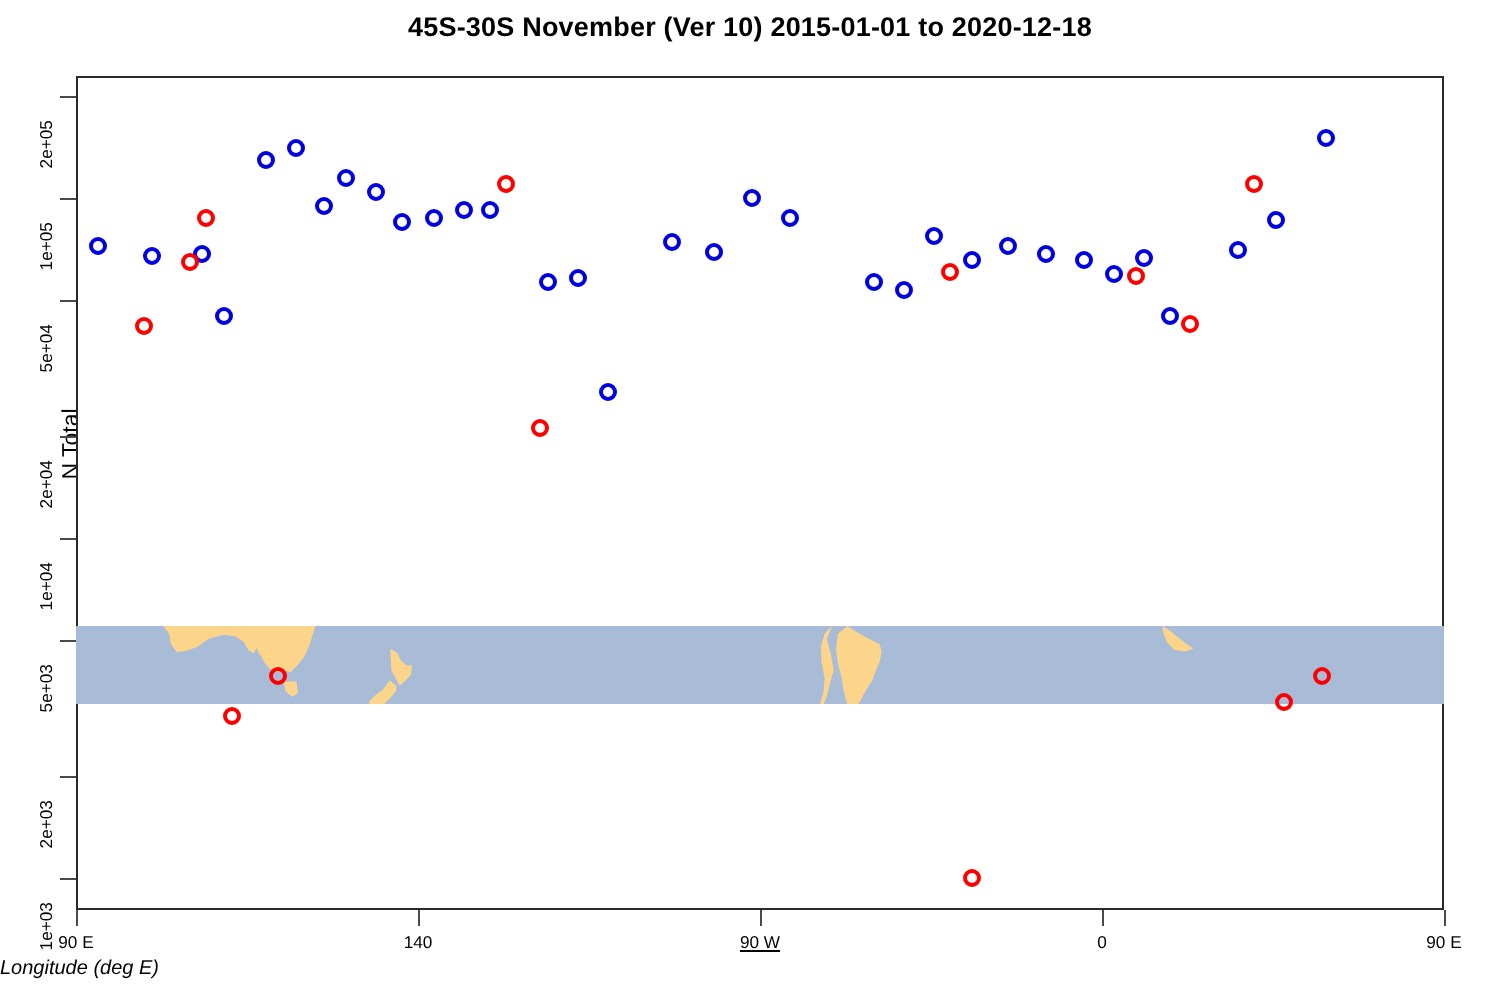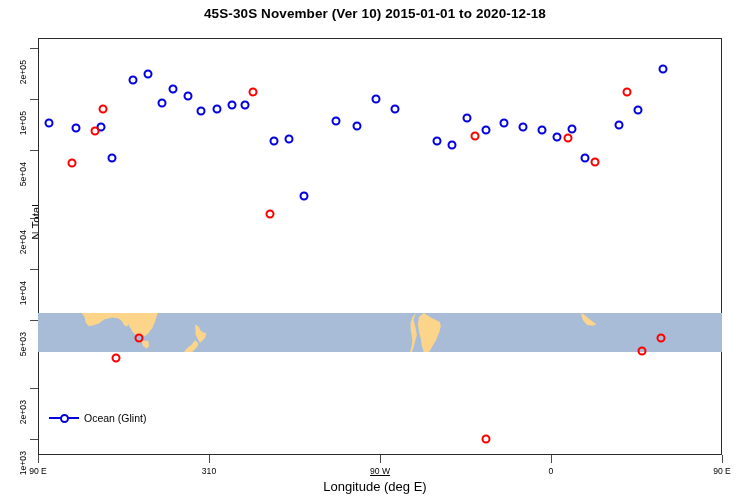--- a/index.html
+++ b/index.html
@@ -18,22 +18,22 @@
             overflow:hidden;}
 
   .ytick{position:absolute;left:30px;width:8px;height:0;
          border-top:1.3px solid #4a4a4a;}
 
   .xtick{position:absolute;top:455px;height:8px;width:0;
          border-left:1.3px solid #4a4a4a;}
   .xtlab{position:absolute;top:466px;font-size:8.6px;white-space:nowrap;
          transform:translateX(-50%);}
 
-  #xlabel{position:absolute;left:0;top:479px;width:750px;text-align:center;
-          font-size:13px;}
+  #xlabel{position:absolute;left:0;top:479px;width:750px;
+          font-size:10px;font-style:italic;}
   #ylabel{position:absolute;left:-24px;top:216px;width:120px;text-align:center;
           font-size:11.5px;transform:rotate(-90deg);transform-origin:50% 50%;}
 
   #mapband{position:absolute;overflow:hidden;}
   #mapband svg{display:block;}
 
   .pt{position:absolute;width:9px;height:9px;border-radius:50%;
       box-sizing:border-box;background:transparent;
       transform:translate(-50%,-50%);}
   .pt.land{border:2.4px solid #ff0000;z-index:6;}
@@ -90,21 +90,21 @@
       </div>
       <div class="ytick" style="top: 438.563px;"></div>
       <div style="position: absolute; left: 0px; top: 438.563px; width: 28px; height: 0px;">
         <span style="position: absolute; right: 0px; top: 0px; font-size: 8.6px; white-space: nowrap; transform: rotate(-90deg) translate(-50%, -100%); transform-origin: 100% 0%;">1e+03</span>
       </div>
     </div>
   <div id="xaxis">
       <div class="xtick" style="left: 38px;"></div>
       <div class="xtlab" style="left: 38px;">90 E</div>
       <div class="xtick" style="left: 209px;"></div>
-      <div class="xtlab" style="left: 209px;">310</div>
+      <div class="xtlab" style="left: 209px;">140</div>
       <div class="xtick" style="left: 380px;"></div>
       <div class="xtlab" style="left: 380px; text-decoration: underline;">90 W</div>
       <div class="xtick" style="left: 551px;"></div>
       <div class="xtlab" style="left: 551px;">0</div>
       <div class="xtick" style="left: 722px;"></div>
       <div class="xtlab" style="left: 722px;">90 E</div>
     </div>
 
   <div id="mapband" style="left: 38px; top: 313px; width: 684px; height: 39px; background: rgb(168, 188, 216);">
       <svg width="684" height="39">
@@ -166,23 +166,16 @@
         <div class="pt land" title="Land (Nadir&amp;Glint) lon=369 N=59000" style="left: 530.1px; top: 100.216px; border-color: rgb(255, 0, 0);"></div>
         <div class="pt land" title="Land (Nadir&amp;Glint) lon=383 N=43000" style="left: 556.7px; top: 123.517px; border-color: rgb(255, 0, 0);"></div>
         <div class="pt land" title="Land (Nadir&amp;Glint) lon=400 N=110000" style="left: 589px; top: 54.3308px; border-color: rgb(255, 0, 0);"></div>
         <div class="pt land" title="Land (Nadir&amp;Glint) lon=408 N=3300" style="left: 604.2px; top: 312.62px; border-color: rgb(255, 0, 0);"></div>
         <div class="pt land" title="Land (Nadir&amp;Glint) lon=418 N=3900" style="left: 623.2px; top: 300.315px; border-color: rgb(255, 0, 0);"></div>
         <div class="pt land" title="Land (Nadir&amp;Glint) lon=326 N=1000" style="left: 448.4px; top: 400.563px; border-color: rgb(255, 0, 0);"></div>
       </div>
   </div>
 
   <div id="legend">
-    <div class="lgrow">
-      <span class="lgmark">
-        <span class="lgline" style="background:#0000e0"></span>
-        <span class="lgcirc" style="border:2.4px solid #0000e0"></span>
-      </span>
-      <span class="lgtxt">Ocean (Glint)</span>
-    </div>
   </div>
 
   <div id="xlabel">Longitude (deg E)</div>
 </div>
 
 </body></html>

